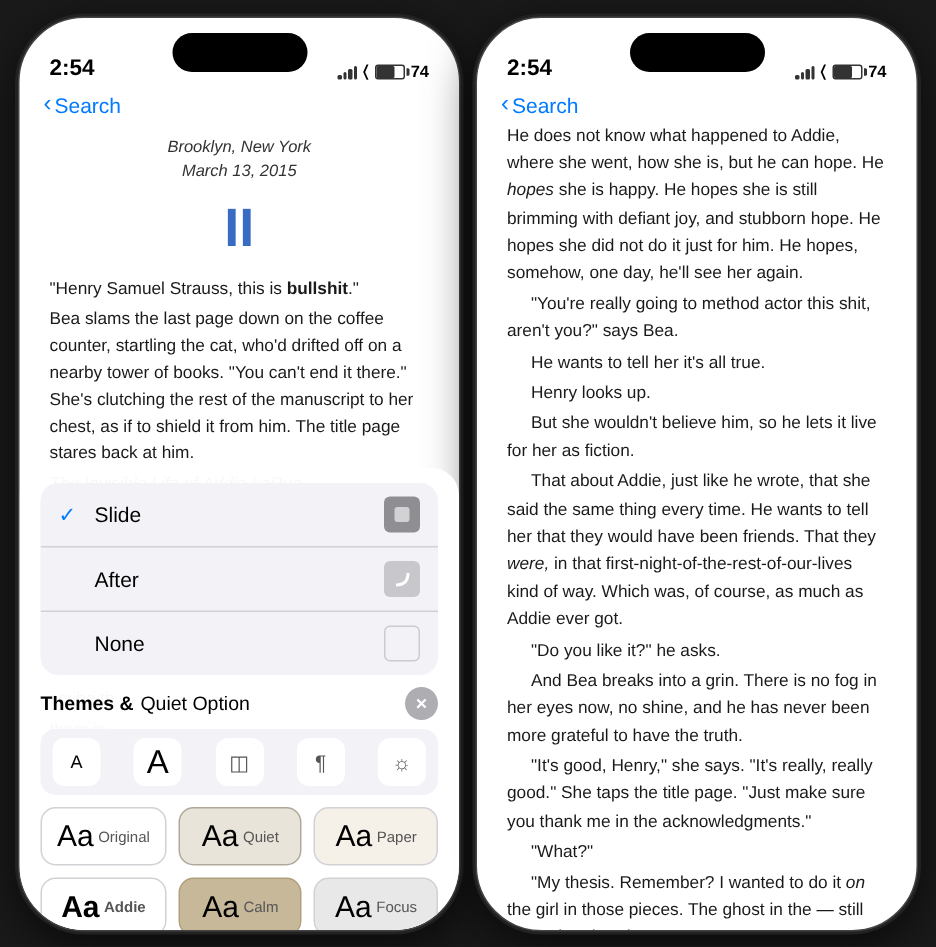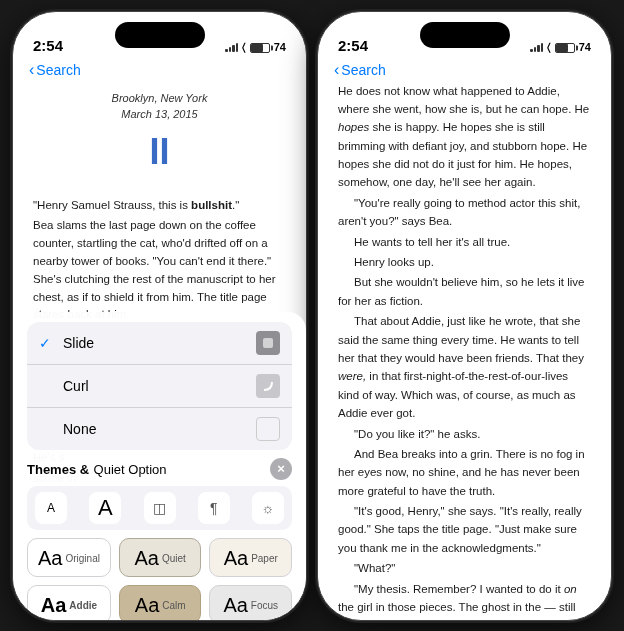--- a/index.html
+++ b/index.html
@@ -93,21 +93,21 @@
       font-size: 11px;
       font-style: italic;
       color: #333;
       line-height: 1.5;
     }
     .chapter-numeral {
       text-align: center;
       font-size: 36px;
       font-weight: 700;
       color: #3a6bc4;
-      margin: 4px 0 24px;
+      margin: 4px 0 12px;
     }
     .book-text {
       padding: 0 20px;
       font-size: 11.5px;
       line-height: 1.55;
       color: #1a1a1a;
     }
     .book-text p {
       margin-bottom: 3px;
     }
@@ -398,21 +398,21 @@
             </div>
             <div class="transition-icon active">
               <svg width="14" height="14" viewBox="0 0 14 14">
                   <rect x="2" y="2" width="10" height="10" rx="2" fill="white" opacity="0.6"></rect>
                 </svg>
             </div>
           </div>
           <div class="transition-item">
             <div class="transition-item-left">
               <span class="check-mark" style="visibility:hidden">✓</span>
-              <span>Curl</span>
+              <span>After</span>
             </div>
             <div class="transition-icon">
               <svg width="14" height="14" viewBox="0 0 14 14">
                   <path d="M3 11 Q11 11 11 3" stroke="white" stroke-width="2" fill="none"></path>
                 </svg>
             </div>
           </div>
           <div class="transition-item">
             <div class="transition-item-left">
               <span class="check-mark" style="visibility:hidden">✓</span>

